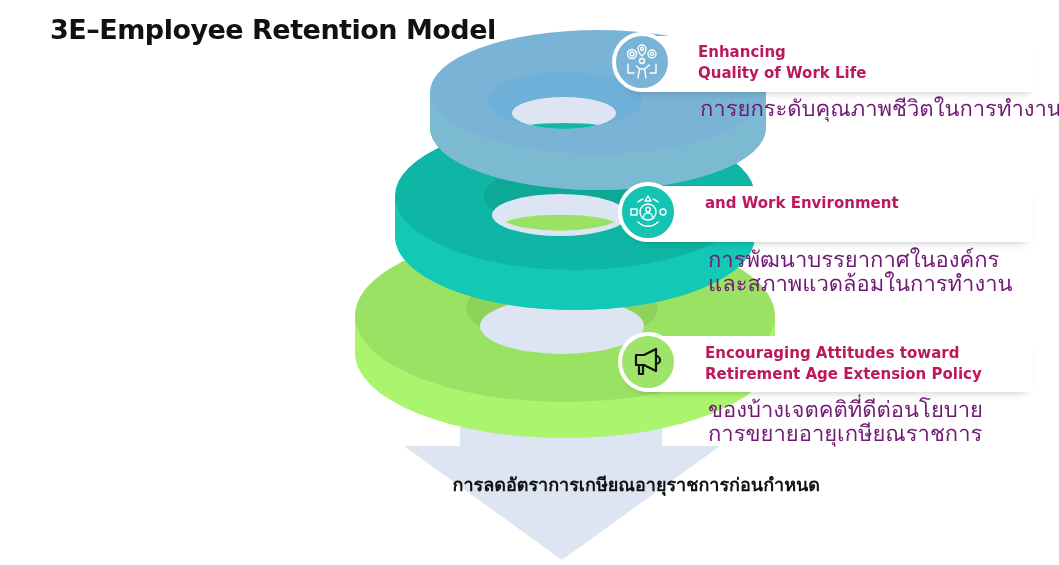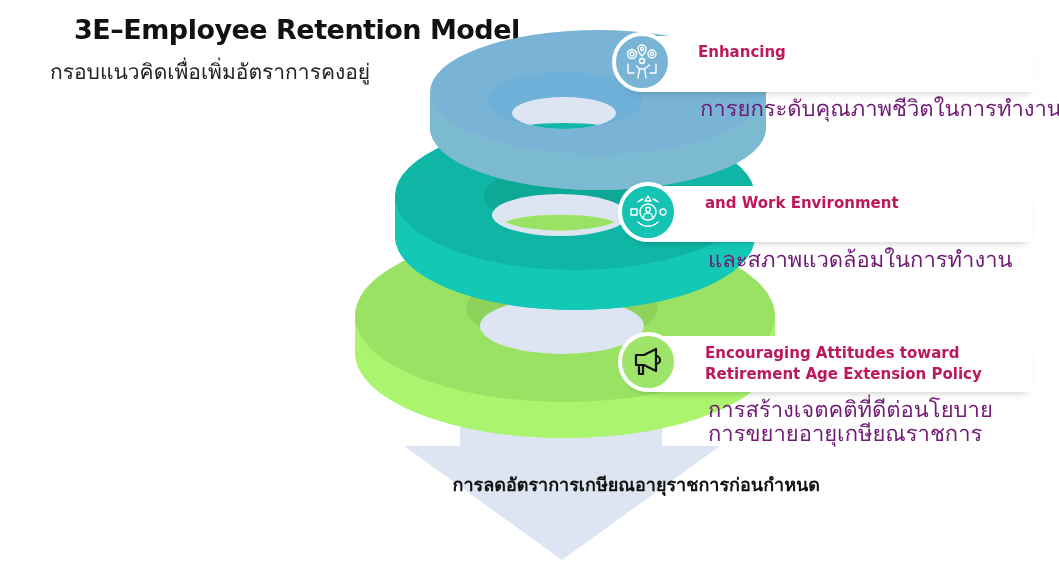--- a/index.html
+++ b/index.html
@@ -17,21 +17,20 @@
     }
     .title {
       position: absolute;
       left: 50px;
       top: 14px;
       font-size: 27px;
       font-weight: bold;
       letter-spacing: -0.5px;
       color: #111;
       white-space: nowrap;
-      margin-left: 24px;
     }
     .subtitle {
       position: absolute;
       left: 50px;
       top: 56px;
       font-size: 21px;
       line-height: 32px;
       color: #222;
       white-space: nowrap;
     }
@@ -83,21 +82,20 @@
       font-weight: bold;
       line-height: 25px;
       color: #111;
     }
   </style>
 </head>
 <body>
 
 <div class="title">3E–Employee Retention Model</div>
 <div class="subtitle">
-  <div>กรอบแนวคิดเพื่อเพิ่มอัตราการคงอยู่</div>
 </div>
 
 <svg class="diagram" width="1059" height="565" viewBox="0 0 1059 565">
 
   <g>
     <polygon points="460,400 662,400 662,446 720,446 562,560 404,446 460,446" fill="#dde5f2"></polygon>
   </g>
 
   <g>
 
@@ -142,20 +140,21 @@
       <circle cx="30" cy="12" r="4"></circle>
         <circle cx="30" cy="12" r="1.6"></circle>
       <circle cx="20" cy="19" r="2.5"></circle>
       <path d="M16 36 l1.5 -9 l-3 -3 M24 36 l-1.5 -9 l5 -4 M17.5 27 h5"></path>
       <path d="M6 22 v9 h6 M34 22 v9 h-6"></path>
     </g>
   </svg>
 </div>
 <div class="en-label" style="left:698px; top:42px;">
   <div>Enhancing</div>
+  <div>Quality of Work Life</div>
 </div>
 <div class="th-label" style="left:700px; top:97px;">
   <div>การยกระดับคุณภาพชีวิตในการทำงาน</div>
 </div>
 
 <div class="label-card" style="left:622px; top:186px; width:410px;"></div>
 <div class="icon-circle" style="left:618px; top:182px; background:#14c3b2;">
   <svg width="40" height="40" viewBox="0 0 40 40">
     <g fill="none" stroke="#ffffff" stroke-width="1.4" stroke-linecap="round" stroke-linejoin="round">
       <polygon points="20,4 23,9 17,9"></polygon>
@@ -166,37 +165,38 @@
       <path d="M15.5 25 a4.5 4 0 0 1 9 0"></path>
       <path d="M10 10 a14 14 0 0 1 5 -3 M30 10 a14 14 0 0 0 -5 -3"></path>
       <path d="M10 30 a14 14 0 0 0 20 0"></path>
     </g>
   </svg>
 </div>
 <div class="en-label" style="left:705px; top:193px;">
   <div>and Work Environment</div>
 </div>
 <div class="th-label" style="left:708px; top:248px;">
+  <div>การพัฒนาบรรยากาศในองค์กร</div>
   <div>และสภาพแวดล้อมในการทำงาน</div>
 </div>
 
 <div class="label-card" style="left:622px; top:336px; width:410px;"></div>
 <div class="icon-circle" style="left:618px; top:332px; background:#9ee36a;">
   <svg width="36" height="36" viewBox="0 0 36 36">
     <g fill="none" stroke="#111111" stroke-width="2.2" stroke-linecap="round" stroke-linejoin="round">
       <path d="M6 11 h8 l12 -6 v22 l-12 -6 h-8 z"></path>
       <path d="M26 12 a4 4 0 0 1 0 8"></path>
       <path d="M9 21 v9 h4 v-9"></path>
     </g>
   </svg>
 </div>
 <div class="en-label" style="left:705px; top:343px;">
   <div>Encouraging Attitudes toward</div>
   <div>Retirement Age Extension Policy</div>
 </div>
 <div class="th-label" style="left:708px; top:398px;">
-  <div>การสร้างเจตคติที่ดีต่อนโยบาย</div>
+  <div>ของบ้างเจตคติที่ดีต่อนโยบาย</div>
   <div>การขยายอายุเกษียณราชการ</div>
 </div>
 
 <div class="outcome">
   <div>การลดอัตราการเกษียณอายุราชการก่อนกำหนด</div>
 </div>
 
 </body></html>

